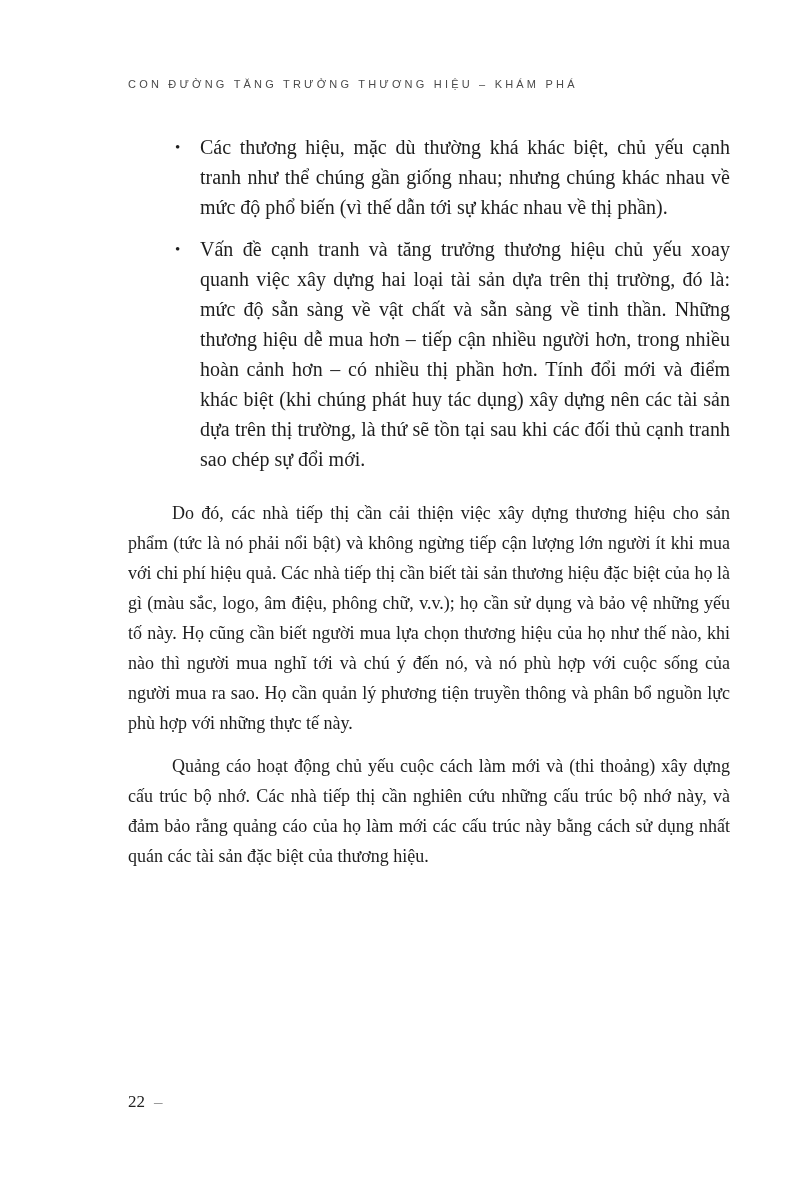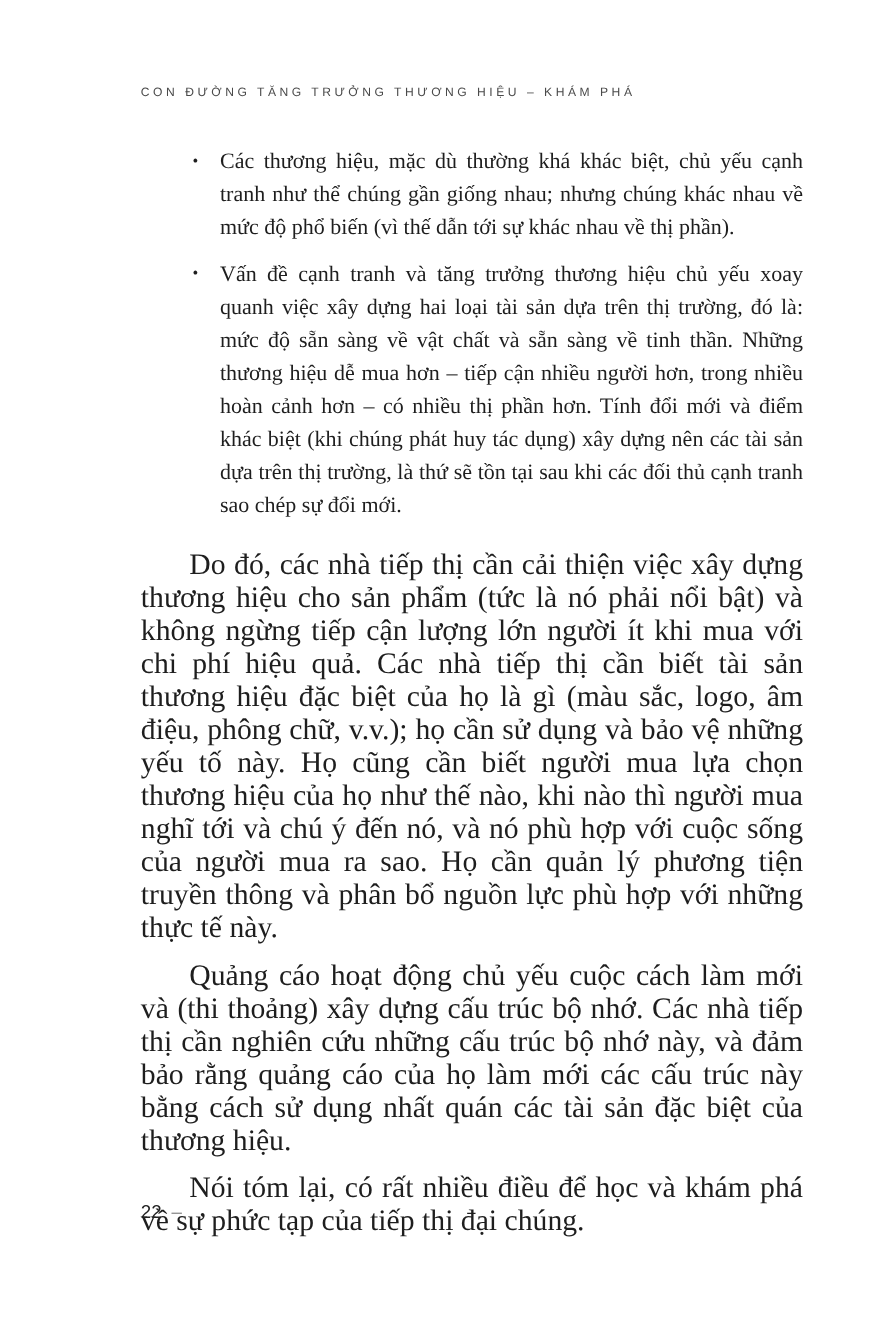--- a/index.html
+++ b/index.html
@@ -40,31 +40,31 @@
     margin-bottom: 12px;
   }
   .bullet-glyph {
     position: absolute;
     left: -25px;
     top: 0;
     font-size: 15px;
     color: #1e1e1e;
   }
   .body-para {
-    font-size: 27px;
+    font-size: 18px;
     line-height: 30px;
     text-align: justify;
     text-indent: 44px;
     margin: 0 0 13px 0;
   }
   .page-footer {
     position: absolute;
     left: 108px;
     top: 1092px;
-    font-family: Liberation Sans, sans-serif;
+    font-family: Liberation Serif, serif;
     font-size: 17px;
     color: #222222;
   }
   .page-footer .footer-dash {
     color: #8a8a8a;
     margin-left: 9px;
   }
 </style>
 </head>
 <body>
@@ -81,19 +81,18 @@
     <li>
       <span class="bullet-glyph">•</span>
       <span>Vấn đề cạnh tranh và tăng trưởng thương hiệu chủ yếu xoay quanh việc xây dựng hai loại tài sản dựa trên thị trường, đó là: mức độ sẵn sàng về vật chất và sẵn sàng về tinh thần. Những thương hiệu dễ mua hơn – tiếp cận nhiều người hơn, trong nhiều hoàn cảnh hơn – có nhiều thị phần hơn. Tính đổi mới và điểm khác biệt (khi chúng phát huy tác dụng) xây dựng nên các tài sản dựa trên thị trường, là thứ sẽ tồn tại sau khi các đối thủ cạnh tranh sao chép sự đổi mới.</span>
     </li>
   </ul>
 
   <p class="body-para">Do đó, các nhà tiếp thị cần cải thiện việc xây dựng thương hiệu cho sản phẩm (tức là nó phải nổi bật) và không ngừng tiếp cận lượng lớn người ít khi mua với chi phí hiệu quả. Các nhà tiếp thị cần biết tài sản thương hiệu đặc biệt của họ là gì (màu sắc, logo, âm điệu, phông chữ, v.v.); họ cần sử dụng và bảo vệ những yếu tố này. Họ cũng cần biết người mua lựa chọn thương hiệu của họ như thế nào, khi nào thì người mua nghĩ tới và chú ý đến nó, và nó phù hợp với cuộc sống của người mua ra sao. Họ cần quản lý phương tiện truyền thông và phân bổ nguồn lực phù hợp với những thực tế này.</p>
 
   <p class="body-para">Quảng cáo hoạt động chủ yếu cuộc cách làm mới và (thi thoảng) xây dựng cấu trúc bộ nhớ. Các nhà tiếp thị cần nghiên cứu những cấu trúc bộ nhớ này, và đảm bảo rằng quảng cáo của họ làm mới các cấu trúc này bằng cách sử dụng nhất quán các tài sản đặc biệt của thương hiệu.</p>
 
-  <p class="body-para">Nói tóm lại, có rất nhiều điều để học và khám phá về sự phức tạp của tiếp thị đại chúng.</p>
 
   <div class="page-footer">
     <span>22</span><span class="footer-dash">–</span>
   </div>
 
 </div>
 
 </body></html>

